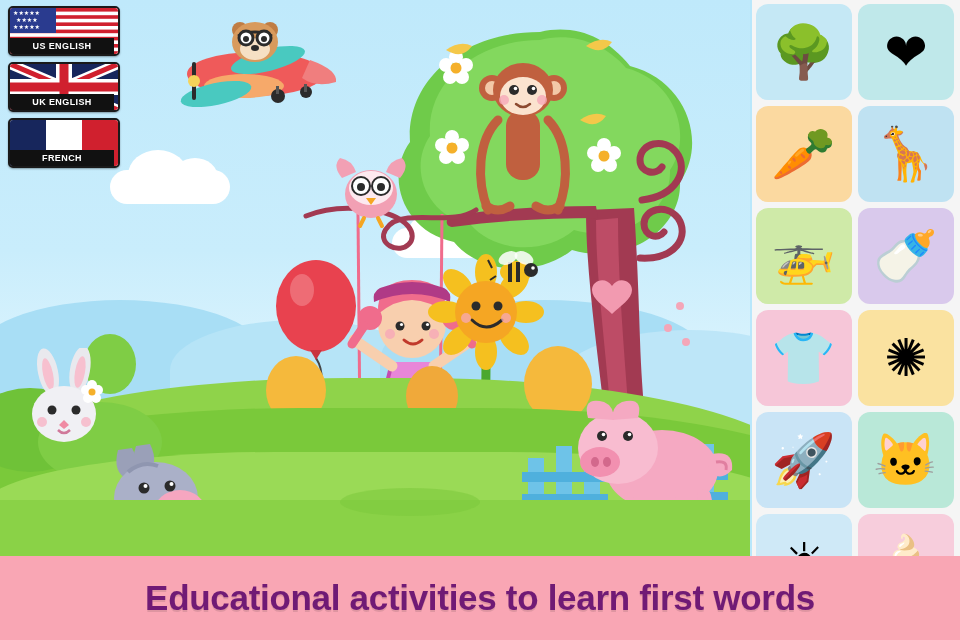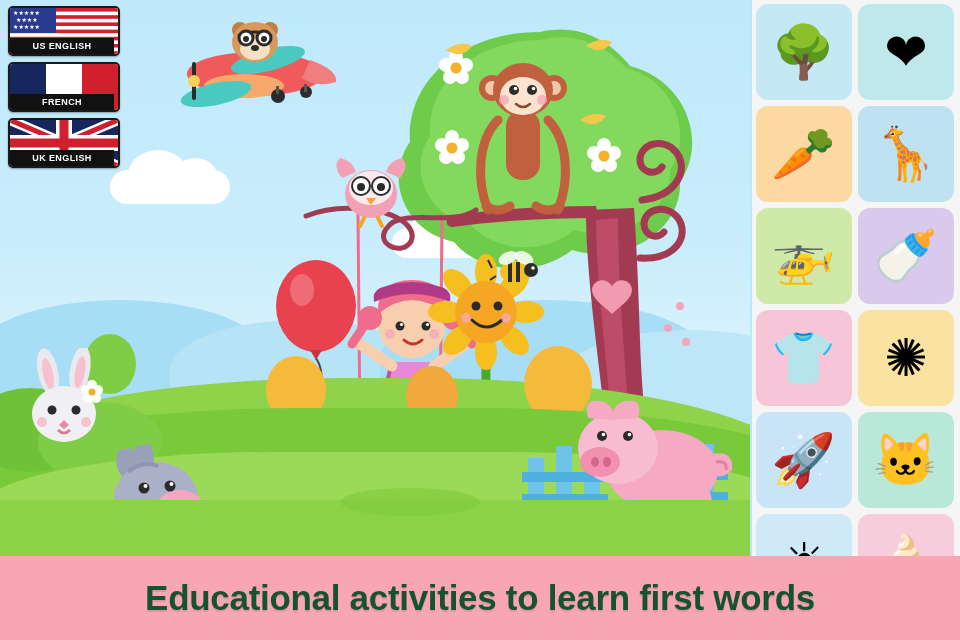--- a/index.html
+++ b/index.html
@@ -32,21 +32,21 @@
   .flags{position:absolute;left:8px;top:6px;width:108px;}
   .flagbtn{position:relative;width:108px;height:46px;margin-bottom:6px;border-radius:5px;overflow:hidden;
            border:2px solid #1a1a1a;background:#fff;box-shadow:0 1px 2px rgba(0,0,0,.35);}
   .flagimg{position:absolute;left:0;top:0;width:100%;height:100%;}
   .flaglabel{position:absolute;left:0;right:4px;bottom:0;height:16px;background:#111;color:#fff;
              font-size:9px;font-weight:bold;letter-spacing:.4px;display:flex;align-items:center;justify-content:center;}
 
   
   .footer{position:absolute;left:0;top:556px;width:960px;height:84px;background:#f9a6b4;
           display:flex;align-items:center;justify-content:center;}
-  .footer span{color:#14532d;font-size:35px;font-weight:bold;letter-spacing:-.3px;
+  .footer span{color:#701a75;font-size:35px;font-weight:bold;letter-spacing:-.3px;
                text-shadow:0 2px 0 rgba(0,0,0,.10);}
 </style>
 </head>
 <body>
 
 <div id="app">
 
   <div class="scene">
 
     <div class="sky-hill" style="left:-30px;top:300px;width:300px;height:120px;background:#a8def5;"></div>
@@ -411,36 +411,36 @@
           <text x="3" y="7">★★★★★</text>
             <text x="6" y="14">★★★★</text>
             <text x="3" y="21">★★★★★</text>
         </g>
       </svg>
       <div class="flaglabel">US ENGLISH</div>
     </div>
 
     <div class="flagbtn">
       <svg class="flagimg" viewBox="0 0 108 46" preserveAspectRatio="none">
-        <rect width="36" height="46" x="0" fill="#17265c"></rect>
-        <rect width="36" height="46" x="36" fill="#ffffff"></rect>
-        <rect width="36" height="46" x="72" fill="#d0202e"></rect>
-      </svg>
-      <div class="flaglabel">FRENCH</div>
-    </div>
-
-    <div class="flagbtn">
-      <svg class="flagimg" viewBox="0 0 108 46" preserveAspectRatio="none">
         <rect width="108" height="46" fill="#17265c"></rect>
         <path d="M0 0 L108 46 M108 0 L0 46" stroke="#ffffff" stroke-width="10"></path>
         <path d="M0 0 L108 46 M108 0 L0 46" stroke="#d0202e" stroke-width="5"></path>
         <path d="M54 0 L54 46 M0 23 L108 23" stroke="#ffffff" stroke-width="16"></path>
         <path d="M54 0 L54 46 M0 23 L108 23" stroke="#d0202e" stroke-width="9"></path>
       </svg>
       <div class="flaglabel">UK ENGLISH</div>
     </div>
 
+    <div class="flagbtn">
+      <svg class="flagimg" viewBox="0 0 108 46" preserveAspectRatio="none">
+        <rect width="36" height="46" x="0" fill="#17265c"></rect>
+        <rect width="36" height="46" x="36" fill="#ffffff"></rect>
+        <rect width="36" height="46" x="72" fill="#d0202e"></rect>
+      </svg>
+      <div class="flaglabel">FRENCH</div>
+    </div>
+
   </div>
 
   <div class="footer">
     <span>Educational activities to learn first words</span>
   </div>
 </div>
 
 </body></html>

